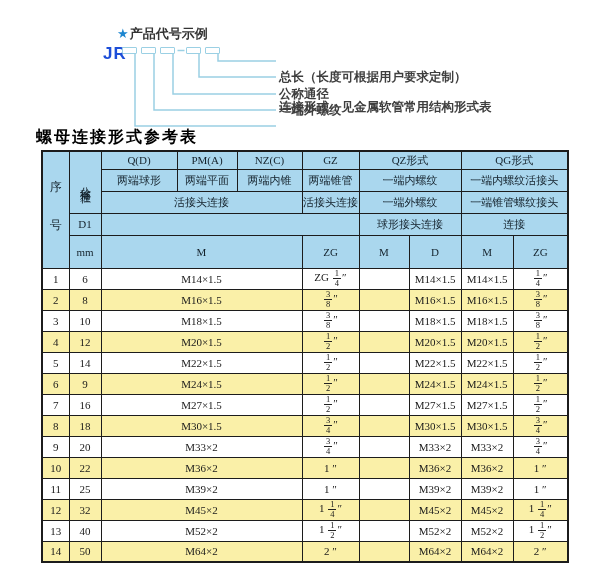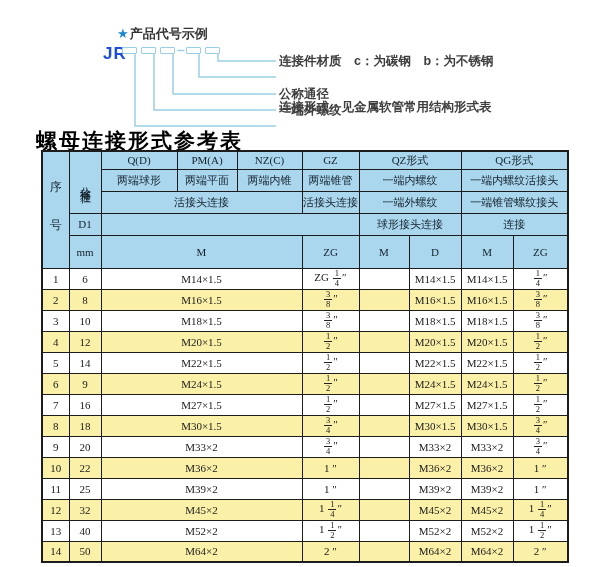--- a/index.html
+++ b/index.html
@@ -20,21 +20,21 @@
   .diagram-heading .star{color:var(--star);margin-right:1px;}
   .code-prefix{position:absolute;left:103px;top:44px;font-size:17px;font-weight:bold;color:#1d4ed8;letter-spacing:1px;}
   .cbox{position:absolute;top:47px;width:15px;height:7px;border:1.5px solid var(--diagram-line);background:#fff;border-radius:1px;}
   .cbox.b1{left:122px;} .cbox.b2{left:141px;} .cbox.b3{left:160px;} .cbox.b4{left:186px;} .cbox.b5{left:205px;}
   svg.connectors{position:absolute;left:0;top:0;}
   .cline{fill:none;stroke:var(--diagram-line);stroke-width:1.5;}
   .code-label{position:absolute;left:279px;height:15px;font-size:12.5px;font-weight:bold;color:#3e3e3e;white-space:nowrap;line-height:14px;}
   .l1{top:54px;} .l2{top:70px;} .l3{top:87px;} .l4{top:103px;} .l5{top:100px;}
   
   .table-title{
-    position:absolute;left:36px;top:127px;font-size:21px;font-weight:bold;color:#000;
+    position:absolute;left:36px;top:127px;font-size:16px;font-weight:bold;color:#000;
     font-family:"Liberation Serif","DejaVu Serif",serif;letter-spacing:2px;
   }
   
   table.ref{
     position:absolute;left:41px;top:150px;width:526px;
     border-collapse:collapse;table-layout:fixed;
     font-family:"Liberation Serif","DejaVu Serif",serif;font-size:11px;
     border:2px solid var(--border);
   }
   table.ref th,table.ref td{
@@ -69,21 +69,21 @@
 
   <svg class="connectors" width="600" height="150">
     <line class="cline" x1="177.5" y1="50.5" x2="184.5" y2="50.5"></line>
     <polyline class="cline" points="135,54 135,126 276,126"></polyline>
     <polyline class="cline" points="154,54 154,110 276,110"></polyline>
     <polyline class="cline" points="173,54 173,94 276,94"></polyline>
     <polyline class="cline" points="199,54 199,77 276,77"></polyline>
     <polyline class="cline" points="218,54 218,61 276,61"></polyline>
   </svg>
 
-  <div class="code-label l1">连接件材质　c：为碳钢　b：为不锈钢</div>
+  <div class="code-label l2">总长（长度可根据用户要求定制）</div>
   <div class="code-label l3">公称通径</div>
   <div class="code-label l4">一端外螺纹</div>
   <div class="code-label l5">连接形式：见金属软管常用结构形式表</div>
 </div>
 
 <div class="table-title">螺母连接形式参考表</div>
 
 <table class="ref">
   <colgroup>
     <col style="width:27px">

